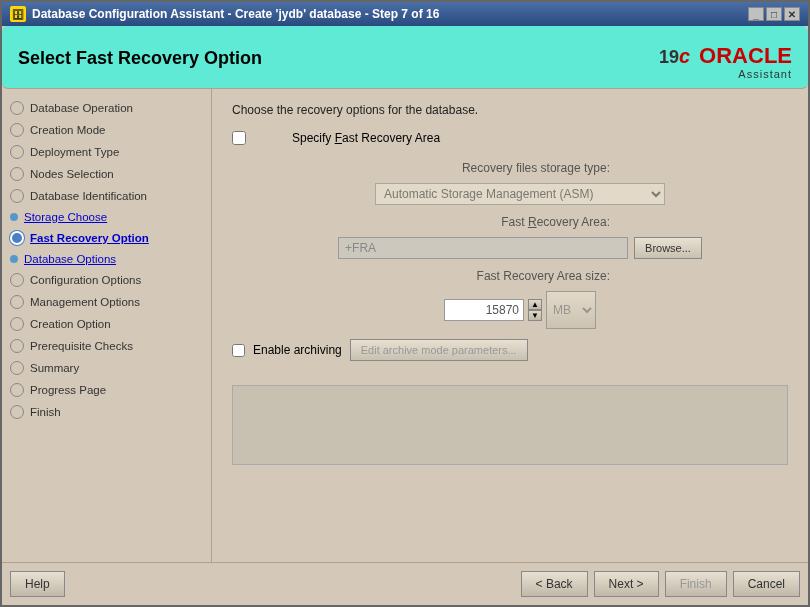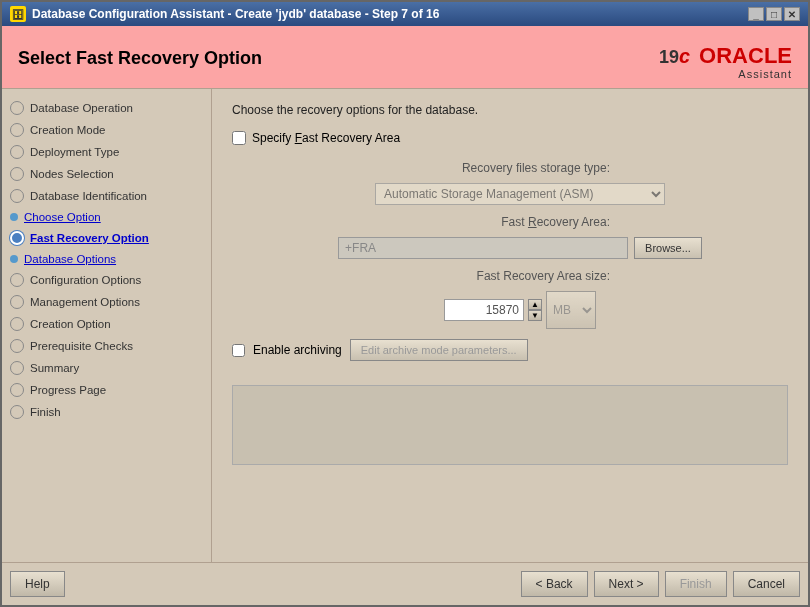--- a/index.html
+++ b/index.html
@@ -64,27 +64,28 @@
       border: 1px solid #888;
       display: flex;
       align-items: center;
       justify-content: center;
       font-size: 10px;
       cursor: pointer;
       color: #333;
     }
 
     .page-header {
-      background: #fca5a5;
+      background: #5eead4;
       padding: 10px 16px 8px 16px;
       display: flex;
       align-items: center;
       justify-content: space-between;
       border-bottom: 1px solid #b0a090;
       flex-shrink: 0;
+      border-radius: 6px;
     }
 
     .page-title {
       font-size: 18px;
       font-weight: bold;
       color: #000;
     }
 
     .oracle-logo {
       display: flex;
@@ -198,20 +199,21 @@
 
     .checkbox-row input[type="checkbox"] {
       width: 14px;
       height: 14px;
       cursor: pointer;
     }
 
     .checkbox-label {
       font-size: 12px;
       color: #000;
+      margin-left: 40px;
     }
 
     .underline {
       text-decoration: underline;
     }
 
     .form-section {
       margin-left: 20px;
     }
 
@@ -434,21 +436,21 @@
       <div class="sidebar-item">
         <div class="step-circle"></div>
         <span>Nodes Selection</span>
       </div>
       <div class="sidebar-item">
         <div class="step-circle"></div>
         <span>Database Identification</span>
       </div>
       <div class="sidebar-item link">
         <div class="dot-icon"></div>
-        <span>Choose Option</span>
+        <span>Storage Choose</span>
       </div>
       <div class="sidebar-item current-link active" style="display:flex;align-items:center;gap:6px;">
         <div style="width:14px;height:14px;border-radius:50%;background:#4a7fc1;border:2px solid #fff;box-shadow:0 0 0 1px #4a7fc1;flex-shrink:0;"></div>
         <span>Fast Recovery Option</span>
       </div>
       <div class="sidebar-item link">
         <div class="dot-icon"></div>
         <span>Database Options</span>
       </div>
       <div class="sidebar-item">

